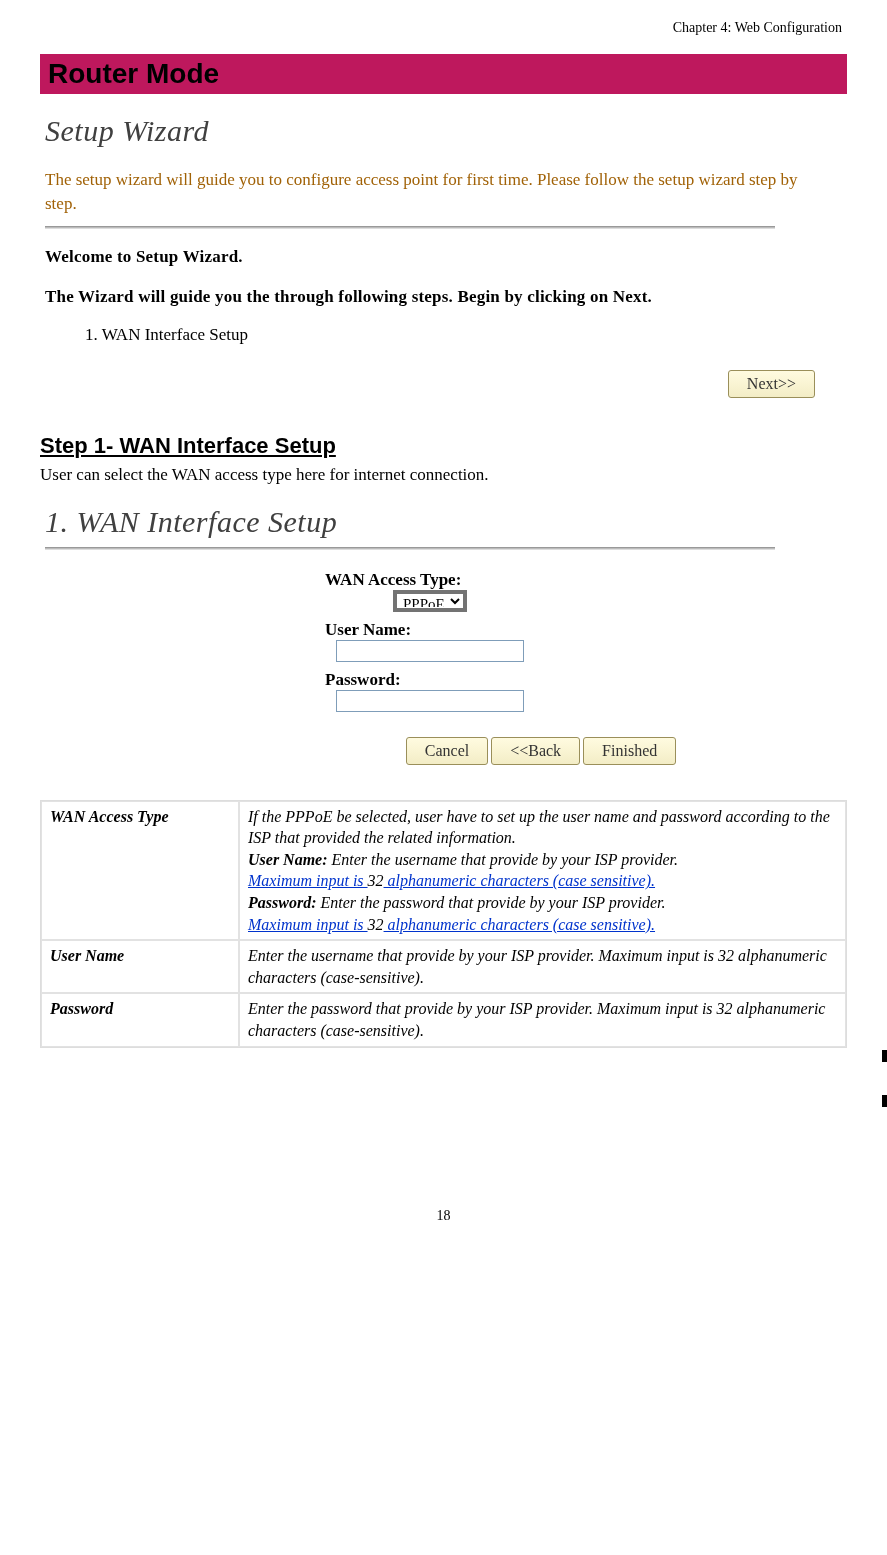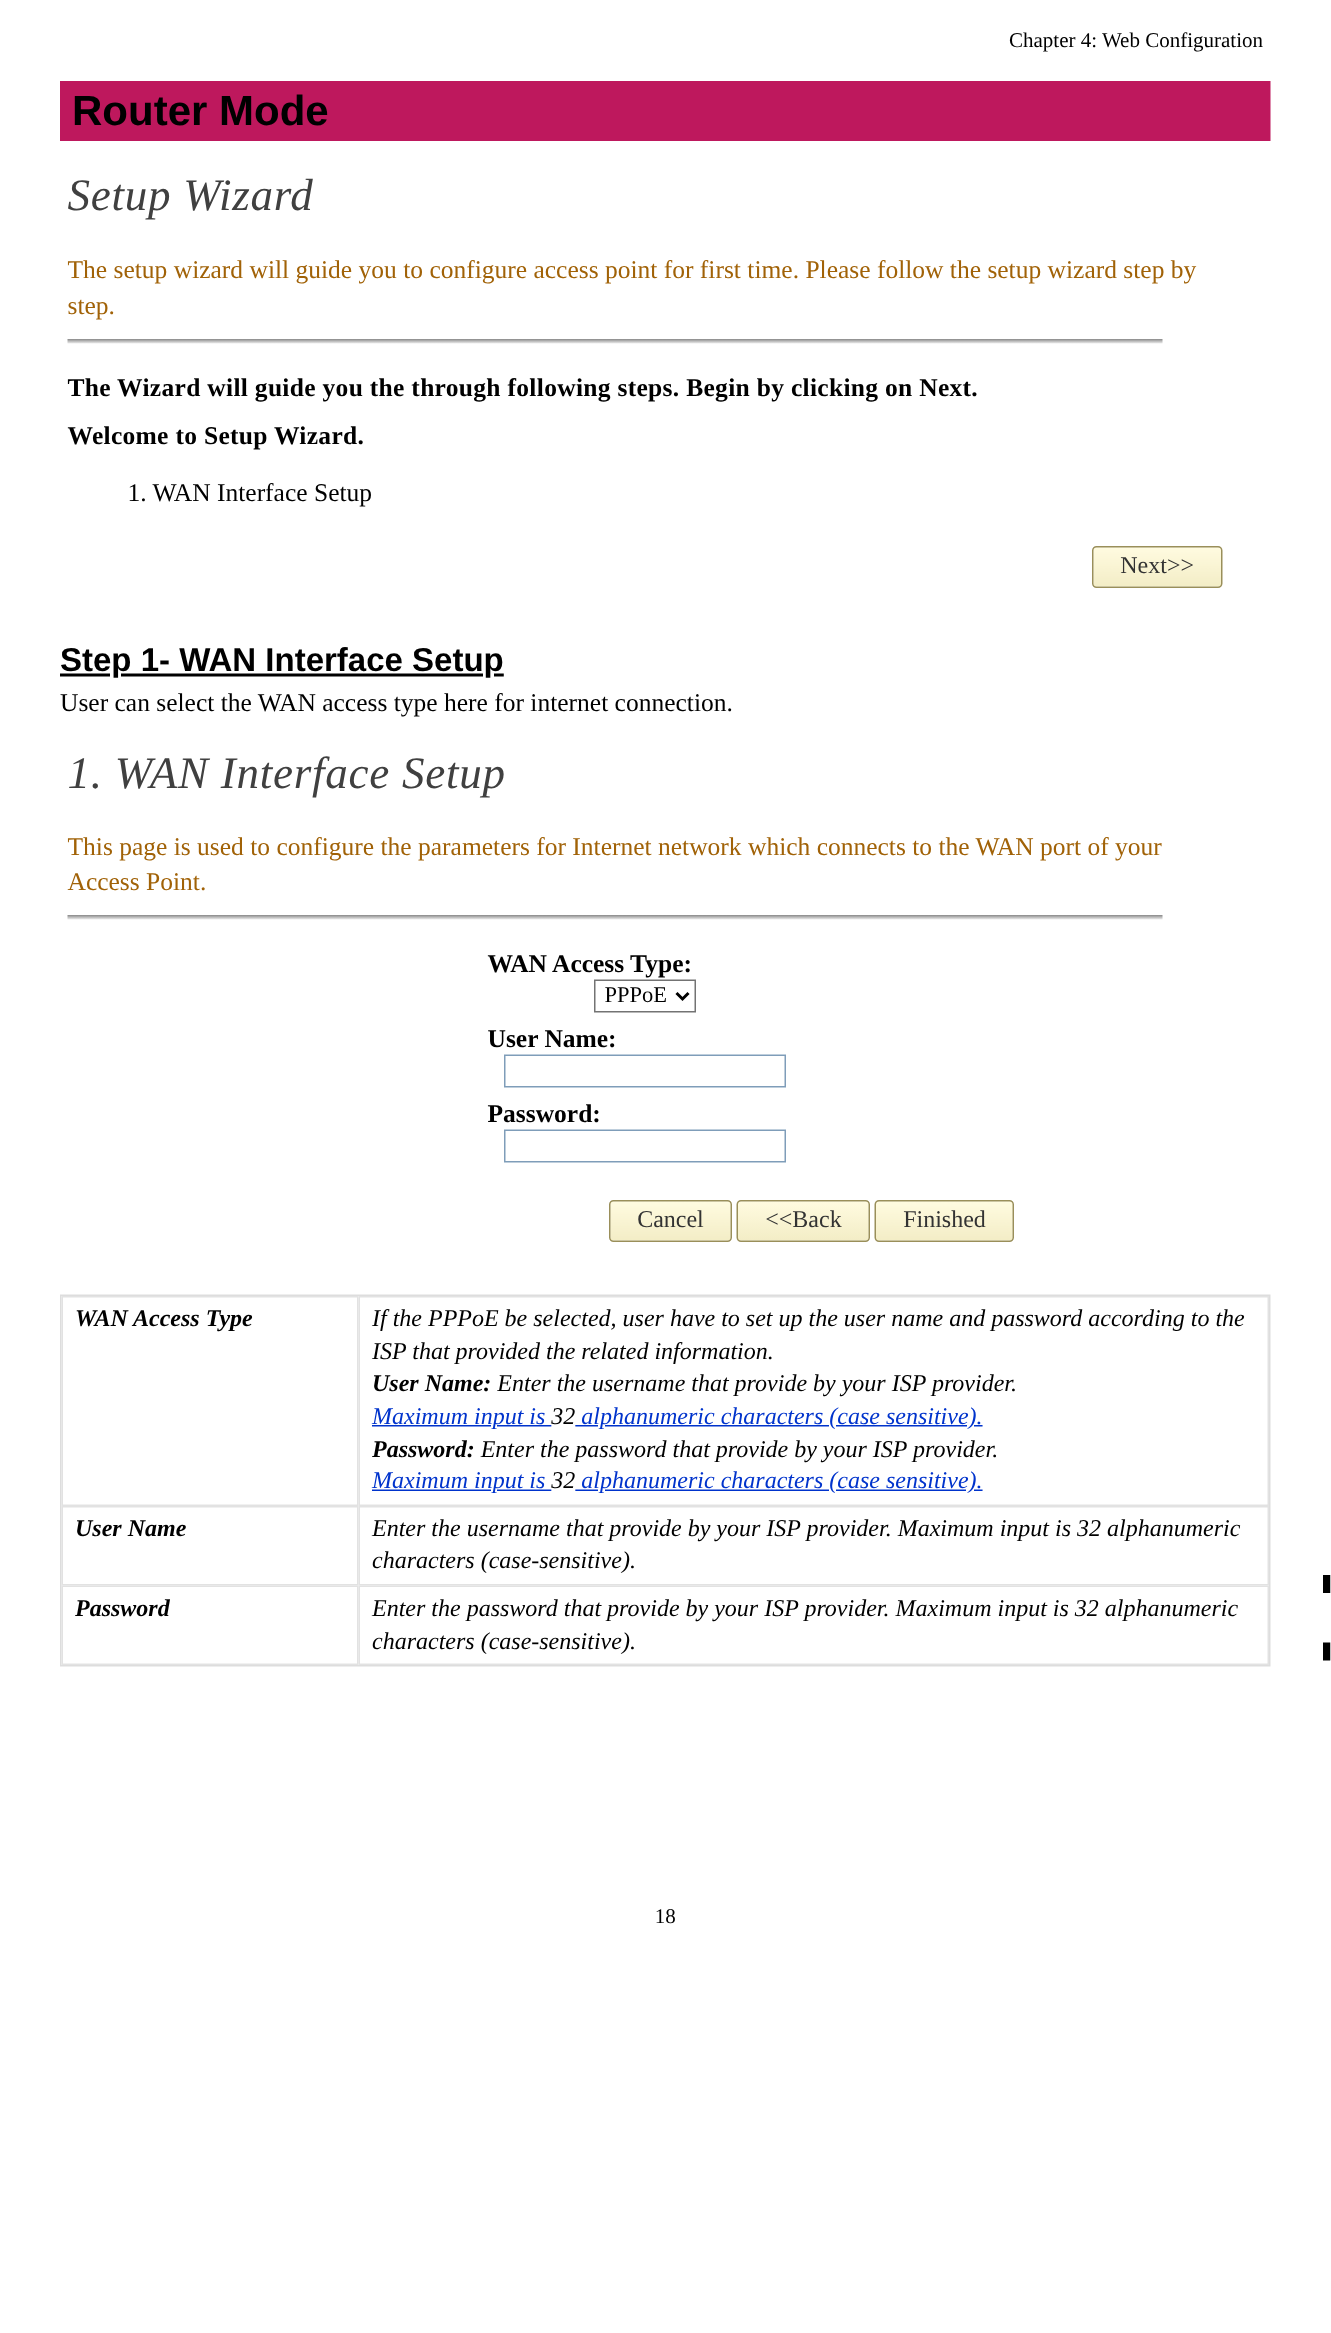--- a/index.html
+++ b/index.html
@@ -111,21 +111,21 @@
     margin: 8px 0;
     flex-direction: column;
   }
   .form-label {
     width: 210px;
     font-family: "Times New Roman", serif;
     font-weight: bold;
     font-size: 17px;
   }
   .ui-select {
-    border: 1px solid #737373;
+    border: 4px solid #737373;
     font-family: "Times New Roman", serif;
     font-size: 15px;
     padding: 1px 2px;
     height: 22px;
     background: #fff;
   }
   .ui-input {
     border: 1px solid #7f9db9;
     width: 180px;
     height: 20px;
@@ -176,34 +176,33 @@
 <div class="page">
 
   <div class="chapter-label">Chapter 4: Web Configuration</div>
 
   <div class="section-title-bar">Router Mode</div>
 
   <div class="screenshot-block">
     <div class="wiz-heading">Setup Wizard</div>
     <div class="wiz-text">The setup wizard will guide you to configure access point for first time. Please follow the setup wizard step by step.</div>
     <hr class="wiz-hr">
+    <div class="wiz-bold">Welcome to Setup Wizard.</div>
     <div class="wiz-bold" style="margin-top:20px;">The Wizard will guide you the through following steps. Begin by clicking on Next.</div>
-    <div class="wiz-bold">Welcome to Setup Wizard.</div>
     <div class="indent-list">1.    WAN Interface Setup</div>
     <div class="btn-row-right">
       <button class="ui-button">Next&gt;&gt;</button>
     </div>
   </div>
 
   <div class="step-heading">Step 1- WAN Interface Setup</div>
   <div class="body-text">User can select the WAN access type here for internet connection.</div>
 
   <div class="screenshot-block">
     <div class="wiz-heading">1. WAN Interface Setup</div>
-    <div class="wiz-text">This page is used to configure the parameters for Internet network which connects to the WAN port of your Access Point.</div>
     <hr class="wiz-hr">
     <div class="form-block">
       <div class="form-row">
         <div class="form-label">WAN Access Type:</div>
         <select class="ui-select">
           <option>PPPoE</option>
         </select>
       </div>
       <div class="form-row">
         <div class="form-label">User Name:</div>

